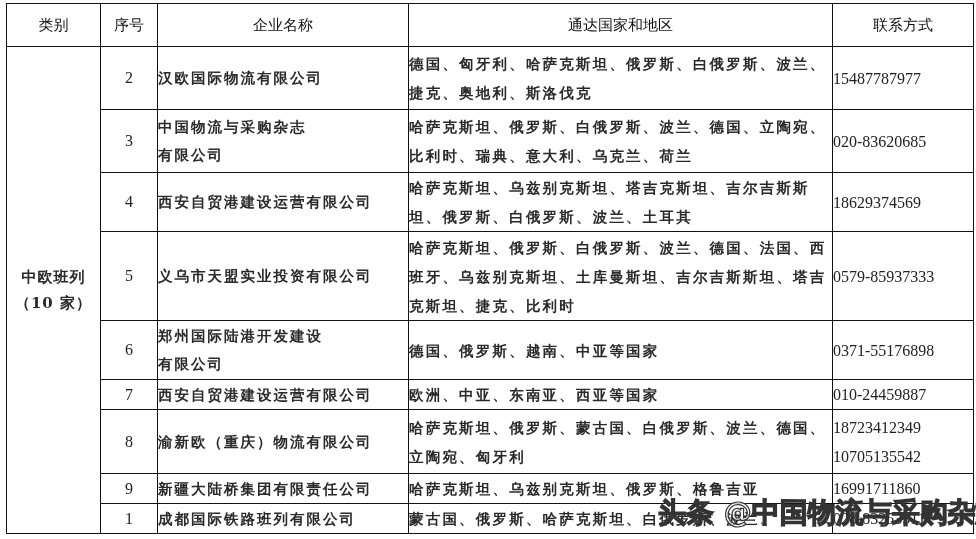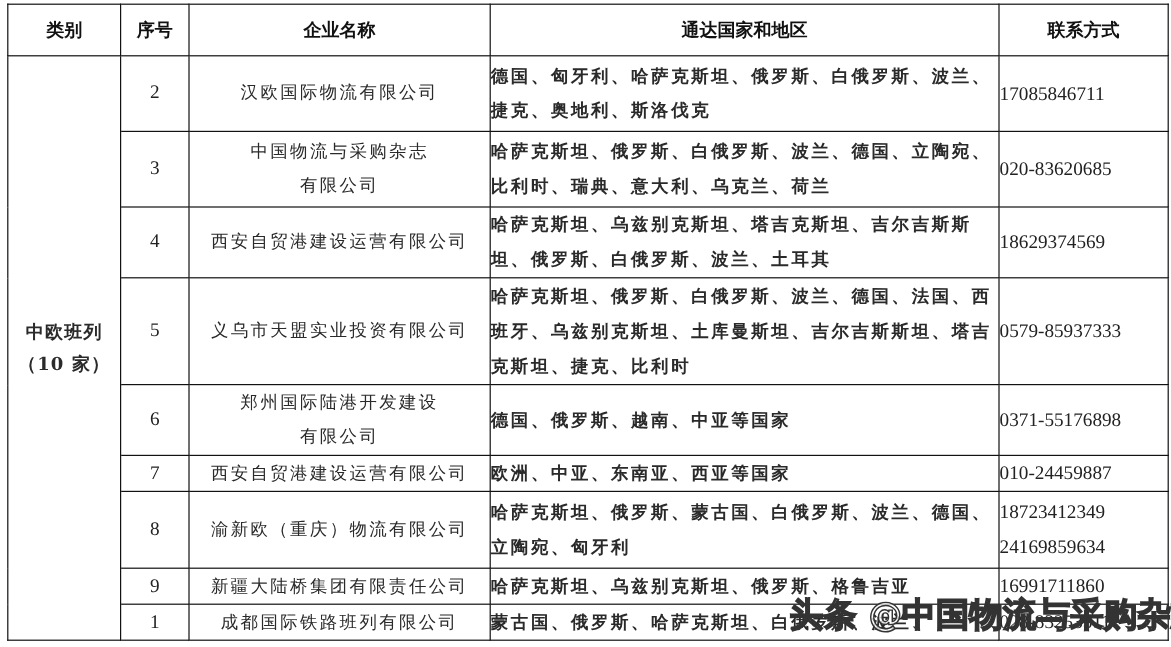--- a/index.html
+++ b/index.html
@@ -23,21 +23,21 @@
       table-layout: fixed;
       width: 967px;
     }
     table.main td, table.main th {
       border: 1.3px solid #111;
       padding: 0;
       vertical-align: middle;
     }
     th {
       font-family: "DejaVu Sans", "Liberation Sans", sans-serif;
-      font-weight: bold;
+      font-weight: normal;
       font-size: 15px;
       height: 42px;
       text-align: center;
       color: #111;
     }
     td {
       font-size: 14.5px;
       color: #2a2a2a;
     }
     td.cat {
@@ -47,24 +47,24 @@
       letter-spacing: 1px;
       font-weight: bold;
     }
     td.seq {
       text-align: center;
       font-family: "Liberation Serif", "DejaVu Serif", serif;
       font-size: 16px;
       color: #222;
     }
     td.name {
-      text-align: center;
       line-height: 28px;
       letter-spacing: 2px;
       padding: 0 4px;
+      font-weight: bold;
     }
     td.countries {
       text-align: left;
       padding: 0 4px 0 8px;
       line-height: 29px;
       letter-spacing: 2.2px;
       font-weight: bold;
     }
     td.contact {
       text-align: left;
@@ -114,21 +114,21 @@
       <td class="cat" rowspan="9">
         <span style="display:block">中欧班列</span>
         <span style="display:block">（10 家）</span>
       </td>
       <td class="seq">2</td>
       <td class="name">
         <span>汉欧国际物流有限公司</span>
       </td>
       <td class="countries">德国、匈牙利、哈萨克斯坦、俄罗斯、白俄罗斯、波兰、捷克、奥地利、斯洛伐克</td>
       <td class="contact">
-        <span class="contact-line">17085846711</span>
+        <span class="contact-line">15487787977</span>
       </td>
     </tr>
 
     <tr style="height:63px">
       <td class="seq">3</td>
       <td class="name">
         <span style="display:block">中国物流与采购杂志</span>
         <span style="display:block">有限公司</span>
       </td>
       <td class="countries">哈萨克斯坦、俄罗斯、白俄罗斯、波兰、德国、立陶宛、比利时、瑞典、意大利、乌克兰、荷兰</td>
@@ -183,21 +183,21 @@
     </tr>
 
     <tr style="height:64px">
       <td class="seq">8</td>
       <td class="name">
         <span>渝新欧（重庆）物流有限公司</span>
       </td>
       <td class="countries">哈萨克斯坦、俄罗斯、蒙古国、白俄罗斯、波兰、德国、立陶宛、匈牙利</td>
       <td class="contact">
         <span class="contact-line">18723412349</span>
-        <span class="contact-line">24169859634</span>
+        <span class="contact-line">10705135542</span>
       </td>
     </tr>
 
     <tr style="height:30px">
       <td class="seq">9</td>
       <td class="name">
         <span>新疆大陆桥集团有限责任公司</span>
       </td>
       <td class="countries">哈萨克斯坦、乌兹别克斯坦、俄罗斯、格鲁吉亚</td>
       <td class="contact">

